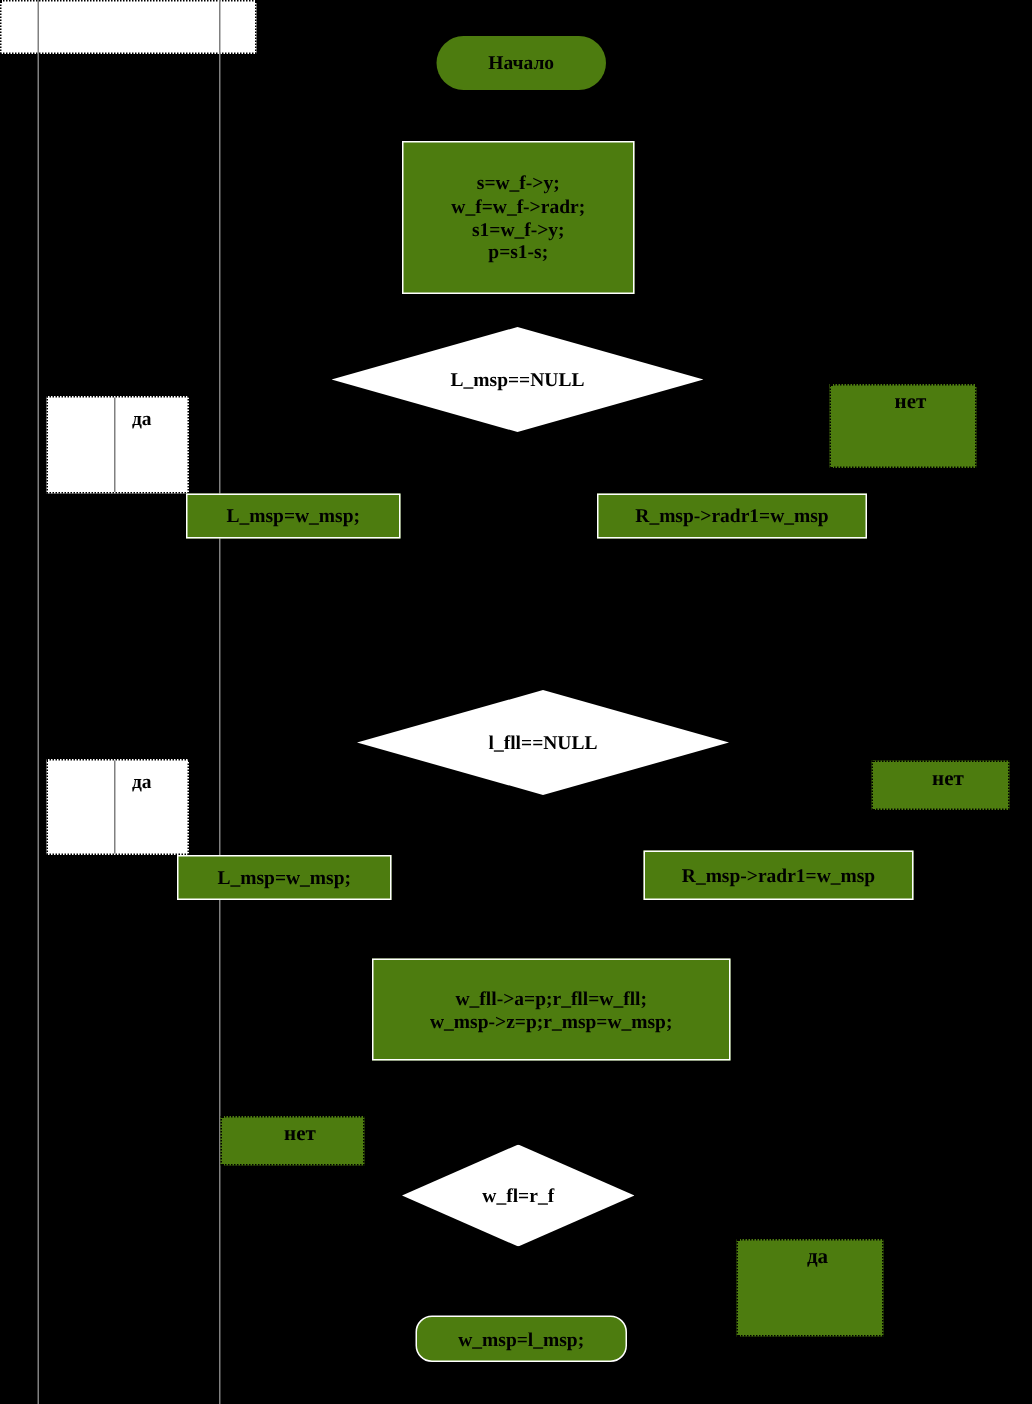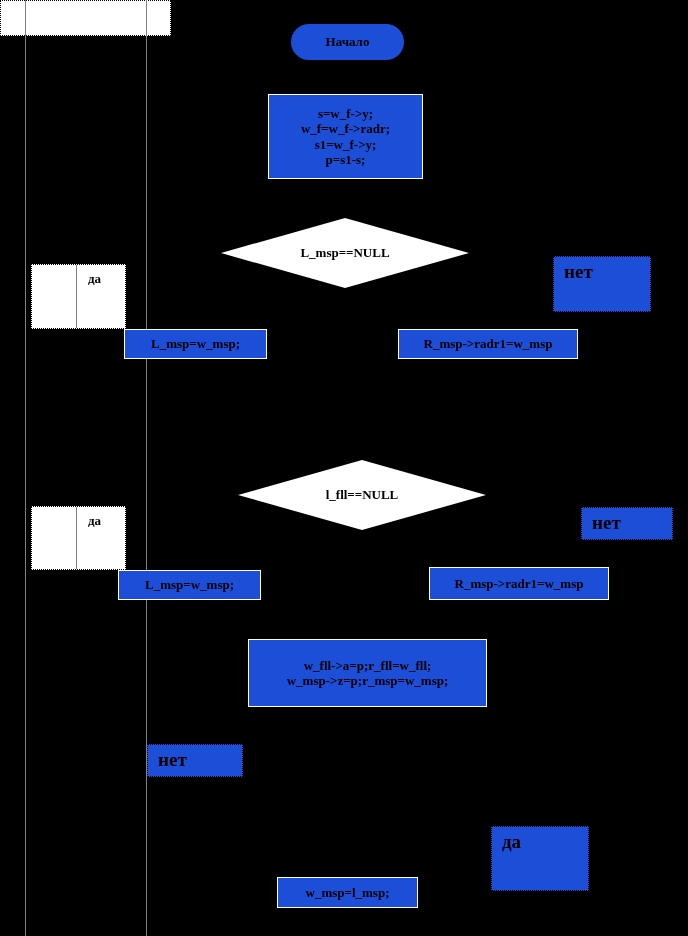--- a/index.html
+++ b/index.html
@@ -11,21 +11,21 @@
     position: relative;
     width: 688px;
     height: 936px;
     background: #000000;
     overflow: hidden;
     font-family: "Liberation Serif", "DejaVu Serif", serif;
   }
   .node {
     position: absolute;
     box-sizing: border-box;
-    background: #1d4ed8;
+    background: #4d7c0f;
     color: #000000;
     font-weight: bold;
     display: flex;
     align-items: center;
     justify-content: center;
     text-align: center;
     line-height: 1.18;
   }
   
   .proc {
@@ -36,22 +36,22 @@
 
   
   .terminal {
     border-radius: 999px;
     font-size: 13px;
   }
 
   
   .label-box {
     border: 1px dotted #000000;
-    font-size: 19px;
-    justify-content: flex-start;
+    font-size: 14px;
+    justify-content: center;
     align-items: flex-start;
   }
   .label-box .lbl { padding: 4px 0 0 10px; }
 
   
   .split-box { border: 1px dotted #000000; background: #ffffff; }
   .split-box .vrule {
     position: absolute;
     top: 0;
     bottom: 0;
@@ -107,21 +107,21 @@
   <div class="strip-box" style="left:51px; top:25px; width:169px; height:34px;">
     <div class="vrule" style="left:25px;"></div>
     <div class="vrule" style="left:146px;"></div>
     <div class="ttl">TableMin</div>
   </div>
 
   <div class="node terminal" style="left:291px; top:24px; width:113px; height:36px;">
     <span>Начало</span>
   </div>
 
-  <div class="node proc" style="left:268px; top:94px; width:155px; height:85px;">
+  <div class="node proc" style="left:268px; top:94px; width:155px; height:102px;">
     <span class="lines">s=w_f-&gt;y;
 w_f=w_f-&gt;radr;
 s1=w_f-&gt;y;
 p=s1-s;</span>
   </div>
 
   <div class="diamond" style="left:221px; top:218px; width:248px; height:70px;">
     <div class="shape"></div>
     <div class="txt">L_msp==NULL</div>
   </div>
@@ -167,22 +167,26 @@
 
   <div class="node proc" style="left:232px; top:639px; width:239px; height:68px;margin-left:16px;">
     <span class="lines">w_fll-&gt;a=p;r_fll=w_fll;
 w_msp-&gt;z=p;r_msp=w_msp;</span>
   </div>
 
   <div class="node label-box" style="left:147px; top:744px; width:96px; height:33px;">
     <span class="lbl">нет</span>
   </div>
 
+  <div class="diamond" style="left:268px; top:763px; width:155px; height:68px;">
+    <div class="shape"></div>
+    <div class="txt">w_fl=r_f</div>
+  </div>
 
   <div class="node label-box" style="left:491px; top:826px; width:98px; height:65px;">
     <span class="lbl">да</span>
   </div>
 
-  <div class="node proc" style="left:277px; top:877px; width:141px; height:31px;">
+  <div class="node proc" style="left:277px; top:877px; width:141px; height:31px;border-radius:11px;">
     <span class="lines">w_msp=l_msp;</span>
   </div>
 
 </div>
 
 </body></html>

